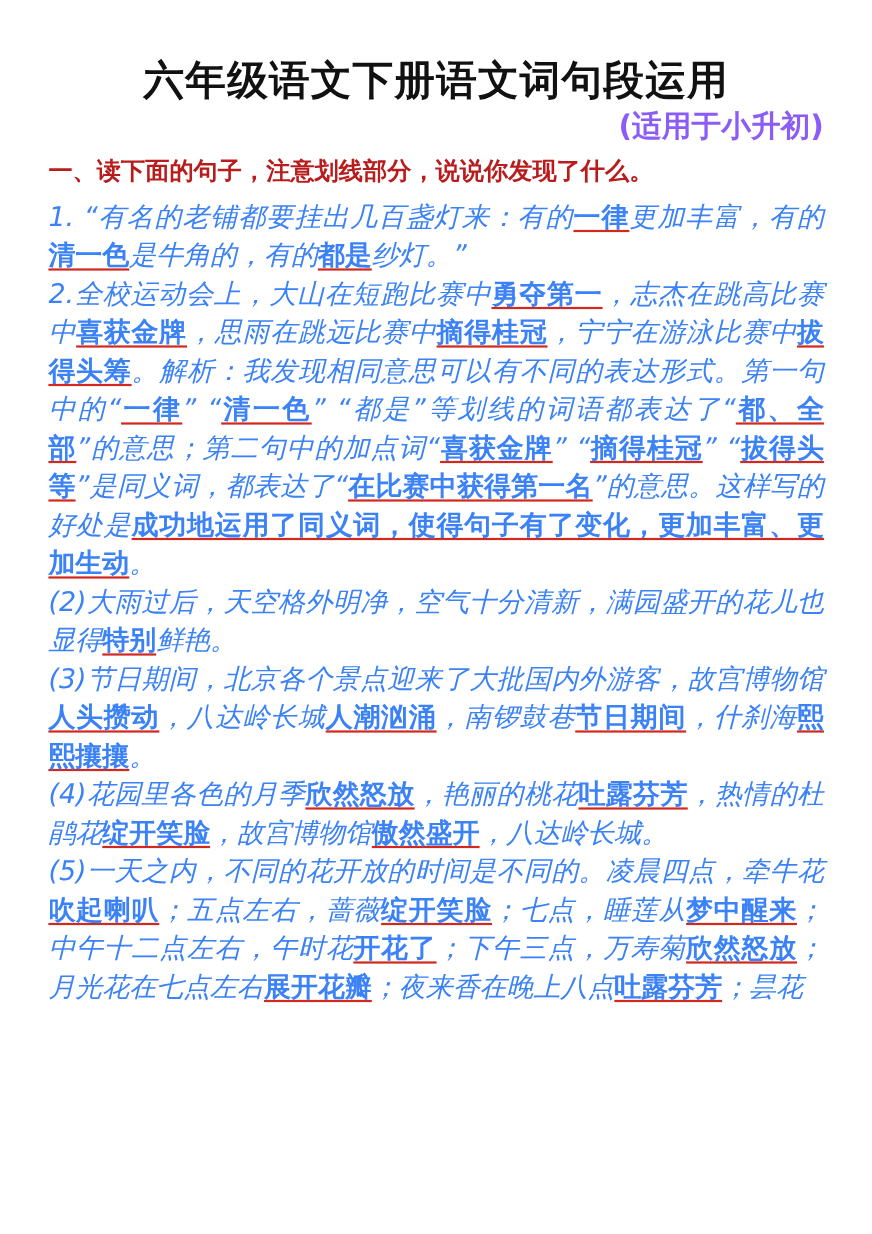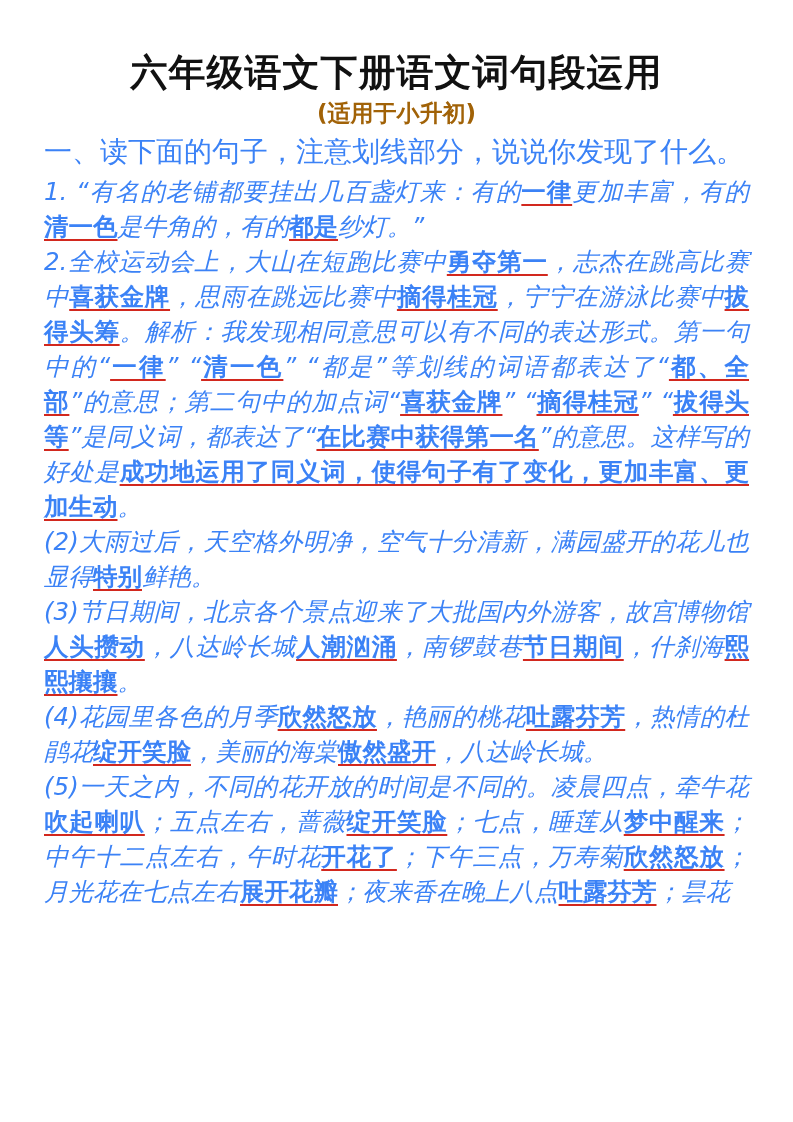--- a/index.html
+++ b/index.html
@@ -21,32 +21,32 @@
   .doc-title {
     font-size: 37px;
     line-height: 1.25;
     font-weight: bold;
     text-align: center;
     color: #111111;
     margin: 6px 0 4px 0;
     letter-spacing: 1px;
   }
   .doc-subtitle {
-    font-size: 23px;
+    font-size: 27px;
     line-height: 1.2;
     font-weight: bold;
-    text-align: center;
-    color: #a16207;
+    text-align: right;
+    color: #8b5cf6;
     margin: 2px 0 8px 0;
   }
   .section-heading {
-    font-size: 28px;
+    font-size: 22px;
     line-height: 32px;
-    font-weight: normal;
-    color: #3b82f6;
+    font-weight: bold;
+    color: #b91c1c;
     margin: 4px 0 6px 0;
   }
   .body-text p {
     font-size: 24.5px;
     line-height: 35px;
     margin: 0;
     text-align: justify;
     color: #1a1a1a;
     word-break: break-all;
   }
@@ -69,16 +69,16 @@
 
   <div class="doc-subtitle">(适用于小升初)</div>
 
   <div class="section-heading">一、读下面的句子，注意划线部分，说说你发现了什么。</div>
 
   <div class="body-text" id="body-text">
       <p><span class="run-n">1. “有名的老铺都要挂出几百盏灯来：有的</span><span class="run-r">一律</span><span class="run-n">更加丰富，有的</span><span class="run-r">清一色</span><span class="run-n">是牛角的，有的</span><span class="run-r">都是</span><span class="run-n">纱灯。”</span></p>
       <p><span class="run-n">2.全校运动会上，大山在短跑比赛中</span><span class="run-r">勇夺第一</span><span class="run-n">，志杰在跳高比赛中</span><span class="run-r">喜获金牌</span><span class="run-n">，思雨在跳远比赛中</span><span class="run-r">摘得桂冠</span><span class="run-n">，宁宁在游泳比赛中</span><span class="run-r">拔得头筹</span><span class="run-n">。解析：我发现相同意思可以有不同的表达形式。第一句中的“</span><span class="run-r">一律</span><span class="run-n">” “</span><span class="run-r">清一色</span><span class="run-n">” “都是”等划线的词语都表达了“</span><span class="run-r">都、全部</span><span class="run-n">”的意思；第二句中的加点词“</span><span class="run-r">喜获金牌</span><span class="run-n">” “</span><span class="run-r">摘得桂冠</span><span class="run-n">” “</span><span class="run-r">拔得头等</span><span class="run-n">”是同义词，都表达了“</span><span class="run-r">在比赛中获得第一名</span><span class="run-n">”的意思。这样写的好处是</span><span class="run-r">成功地运用了同义词，使得句子有了变化，更加丰富、更加生动</span><span class="run-n">。</span></p>
       <p><span class="run-n">(2)大雨过后，天空格外明净，空气十分清新，满园盛开的花儿也显得</span><span class="run-r">特别</span><span class="run-n">鲜艳。</span></p>
       <p><span class="run-n">(3)节日期间，北京各个景点迎来了大批国内外游客，故宫博物馆</span><span class="run-r">人头攒动</span><span class="run-n">，八达岭长城</span><span class="run-r">人潮汹涌</span><span class="run-n">，南锣鼓巷</span><span class="run-r">节日期间</span><span class="run-n">，什刹海</span><span class="run-r">熙熙攘攘</span><span class="run-n">。</span></p>
-      <p><span class="run-n">(4)花园里各色的月季</span><span class="run-r">欣然怒放</span><span class="run-n">，艳丽的桃花</span><span class="run-r">吐露芬芳</span><span class="run-n">，热情的杜鹃花</span><span class="run-r">绽开笑脸</span><span class="run-n">，美丽的海棠</span><span class="run-r">傲然盛开</span><span class="run-n">，八达岭长城。</span></p>
+      <p><span class="run-n">(4)花园里各色的月季</span><span class="run-r">欣然怒放</span><span class="run-n">，艳丽的桃花</span><span class="run-r">吐露芬芳</span><span class="run-n">，热情的杜鹃花</span><span class="run-r">绽开笑脸</span><span class="run-n">，故宫博物馆</span><span class="run-r">傲然盛开</span><span class="run-n">，八达岭长城。</span></p>
       <p><span class="run-n">(5)一天之内，不同的花开放的时间是不同的。凌晨四点，牵牛花</span><span class="run-r">吹起喇叭</span><span class="run-n">；五点左右，蔷薇</span><span class="run-r">绽开笑脸</span><span class="run-n">；七点，睡莲从</span><span class="run-r">梦中醒来</span><span class="run-n">；中午十二点左右，午时花</span><span class="run-r">开花了</span><span class="run-n">；下午三点，万寿菊</span><span class="run-r">欣然怒放</span><span class="run-n">；月光花在七点左右</span><span class="run-r">展开花瓣</span><span class="run-n">；夜来香在晚上八点</span><span class="run-r">吐露芬芳</span><span class="run-n">；昙花</span></p>
     </div>
 </div>
 
 </body></html>

